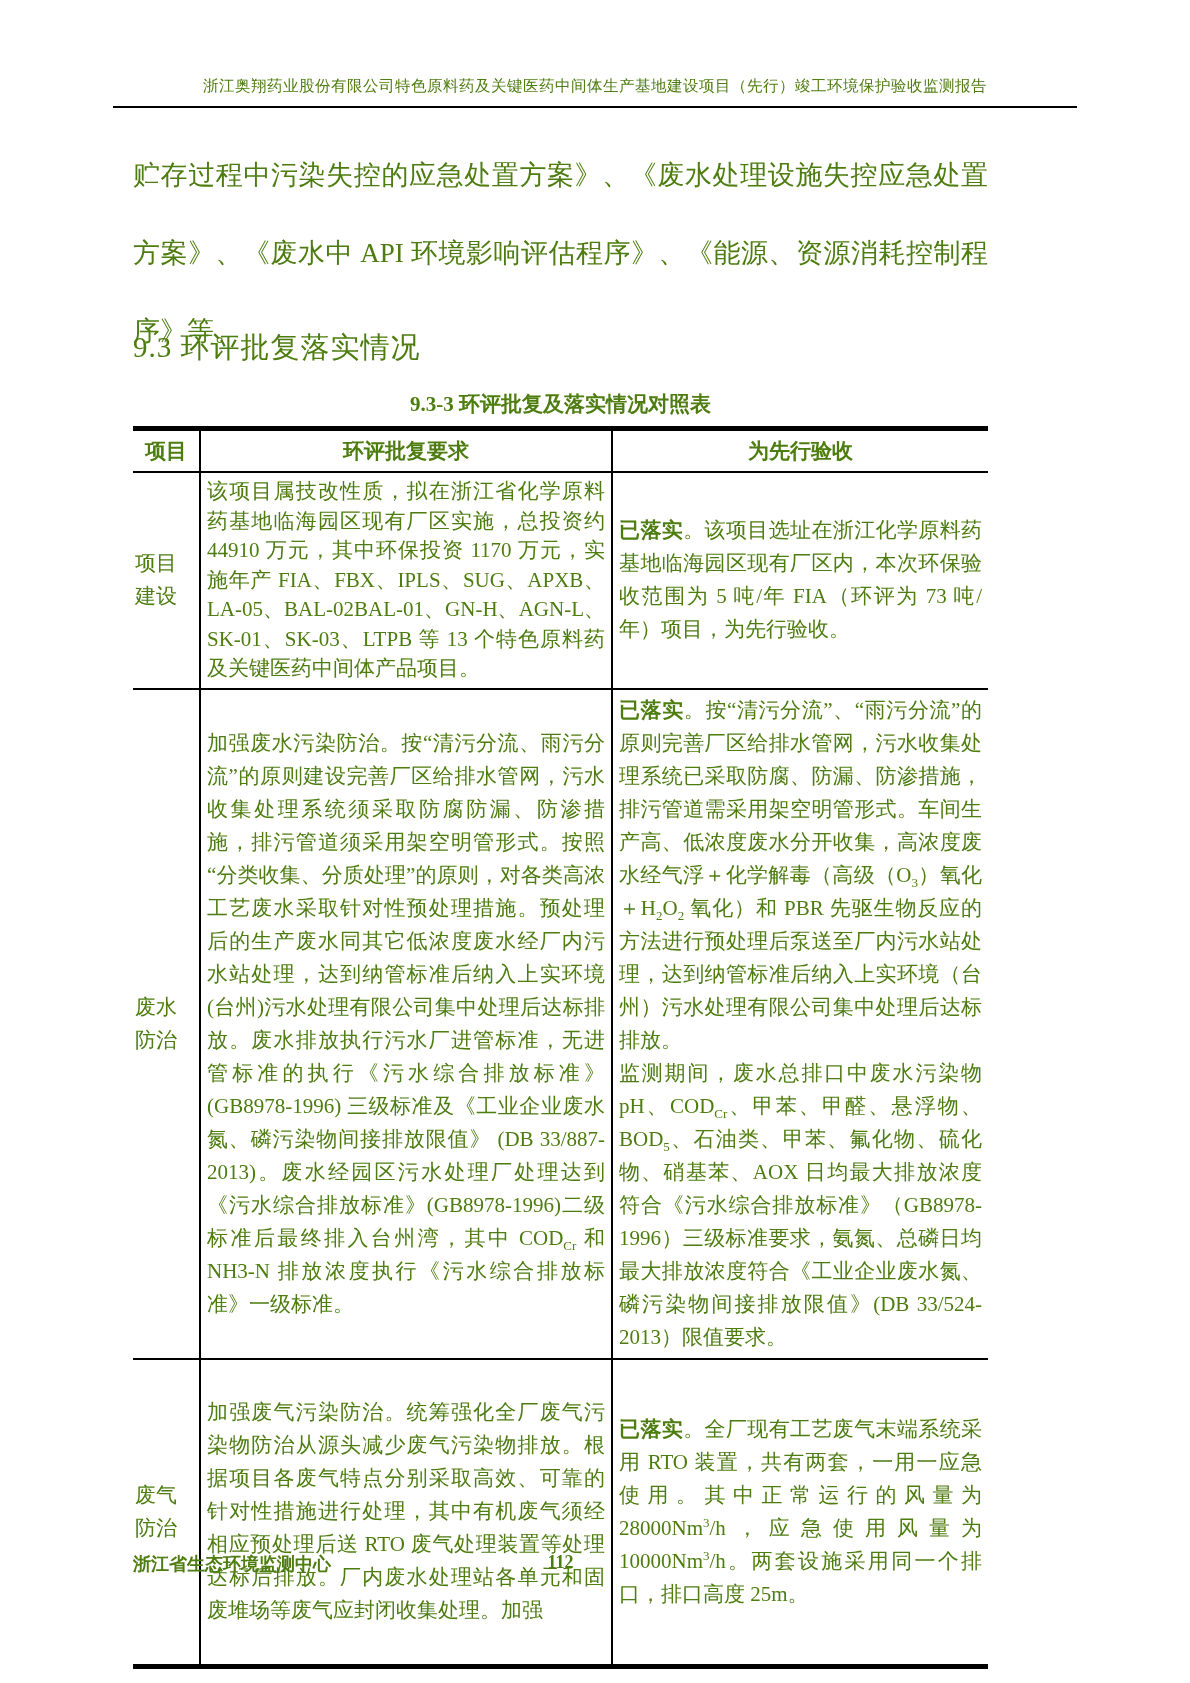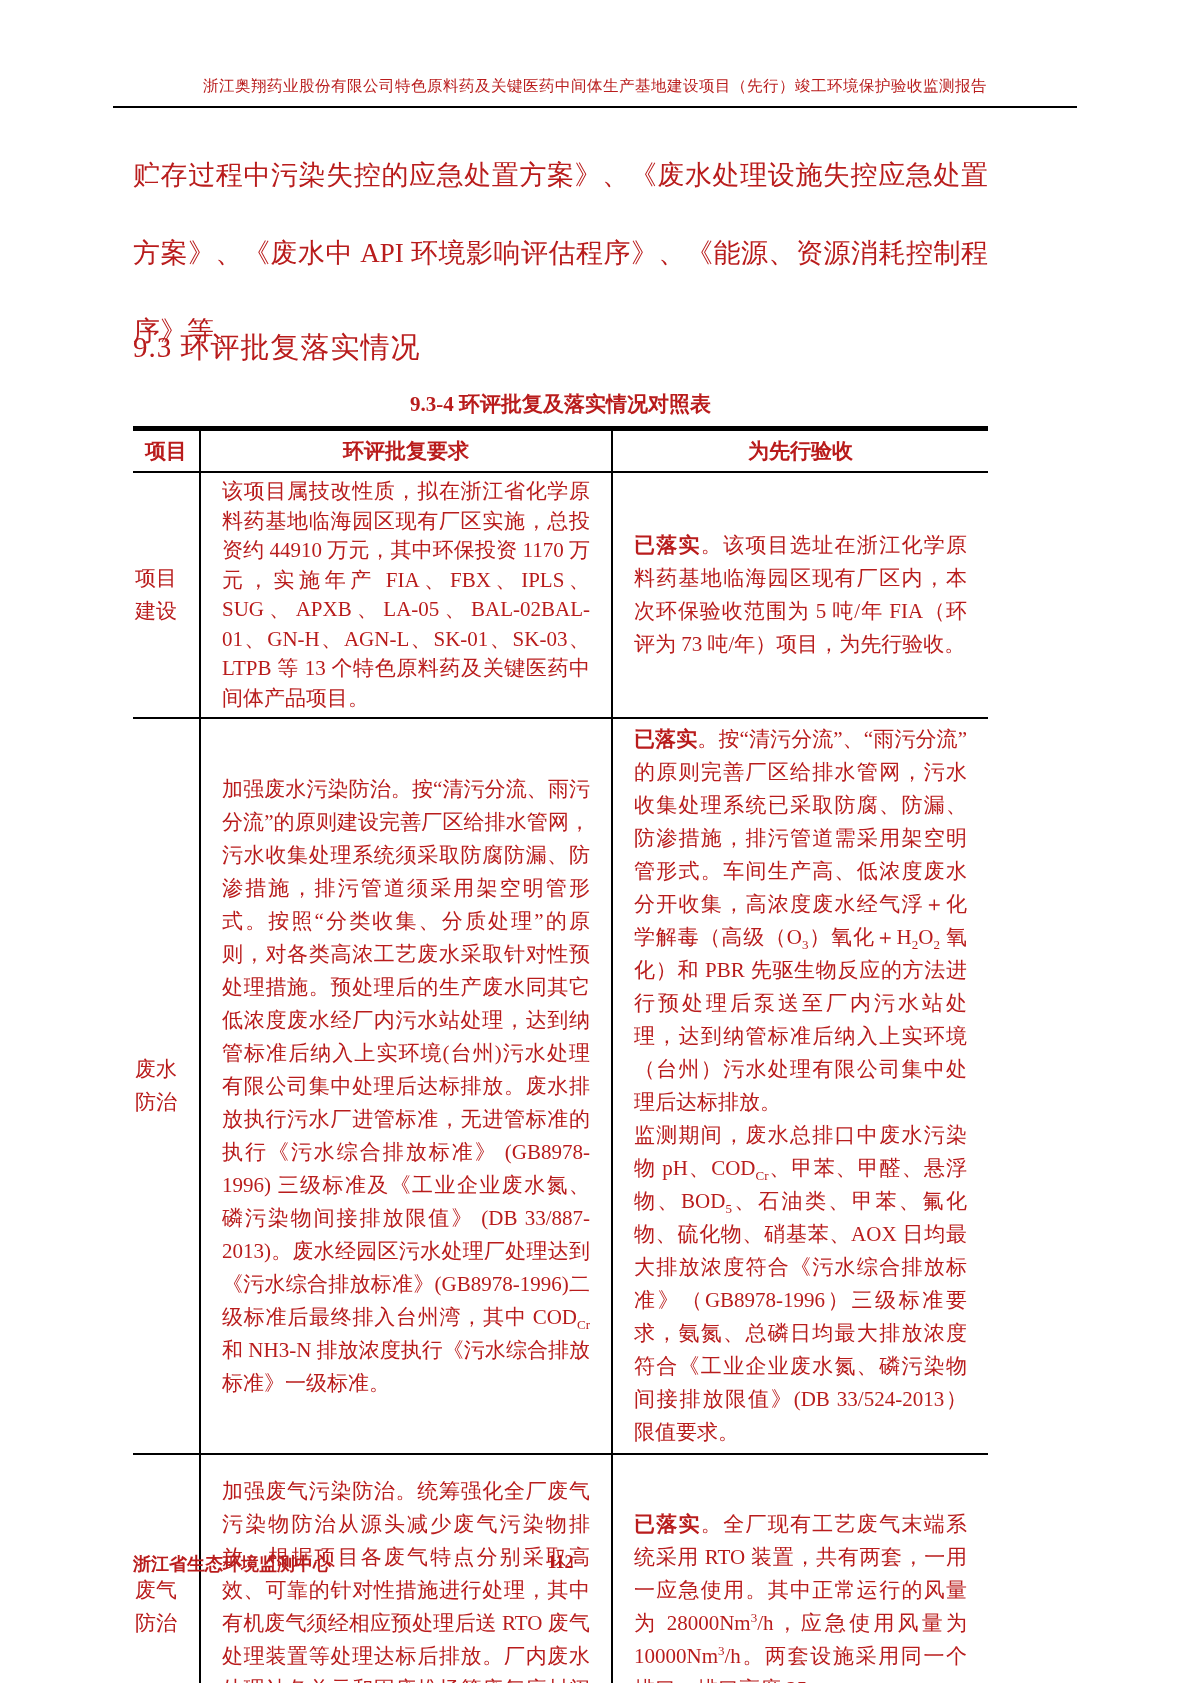--- a/index.html
+++ b/index.html
@@ -1,19 +1,19 @@
 <!DOCTYPE html>
 <html lang="zh"><head>
 <meta charset="utf-8">
 <style>
   * { box-sizing: content-box; }
   html,body { margin:0; padding:0; background:#888; }
   .page {
     position:relative; width:1190px; height:1683px; margin:0 auto;
-    background:#ffffff; overflow:hidden; color:#b91c1c;
+    background:#ffffff; overflow:hidden; color:#4d7c0f;
     font-family:"Liberation Serif","DejaVu Serif",serif;
   }
   .doc-header {
     position:absolute; top:76px; left:113px; width:964px;
     text-align:center; font-size:15.5px; letter-spacing:0.5px;
     padding-bottom:9px; border-bottom:2px solid #000;
   }
   .intro {
     position:absolute; top:136px; left:133px; width:855px;
     font-size:27px; line-height:78px; text-align:justify;
@@ -35,21 +35,21 @@
   .cmp-table th, .cmp-table td {
     border-left:2px solid #000; border-right:2px solid #000;
     vertical-align:middle;
   }
   .cmp-table th:first-child, .cmp-table td:first-child { border-left:none; }
   .cmp-table th:last-child,  .cmp-table td:last-child  { border-right:none; }
   .cmp-table thead th {
     height:38px; font-weight:bold; 
     border-bottom:2px solid #000; font-size:21px;
   }
-  .cmp-table tbody td { border-top:2px solid #000; padding:4px 21px; }
+  .cmp-table tbody td { border-top:2px solid #000; padding:4px 6px; }
   .cmp-table tbody tr:first-child td { border-top:none; }
   .col-category { text-align:left; line-height:33px; padding:16px 2px !important;margin-top:24px; }
   .col-requirement, .col-implementation { text-align:justify; line-height:33px; }
   .cmp-table tbody tr:nth-child(1) td { height:170px; }
   .cmp-table tbody tr:nth-child(1) .col-requirement { line-height:29.5px; }
   .cmp-table tbody tr:nth-child(2) td { height:597px; }
   .cmp-table tbody tr:nth-child(3) td { height:272px; }
   .cmp-table p { margin:0; }
   .b { font-weight:bold; }
   .sub { vertical-align:sub;   font-size:13px; line-height:0; }
@@ -67,21 +67,21 @@
 <body>
 
 <div class="page">
 
   <div class="doc-header">浙江奥翔药业股份有限公司特色原料药及关键医药中间体生产基地建设项目（先行）竣工环境保护验收监测报告</div>
 
   <div class="intro">贮存过程中污染失控的应急处置方案》、《废水处理设施失控应急处置方案》、《废水中 API 环境影响评估程序》、《能源、资源消耗控制程序》等。</div>
 
   <div class="section-heading">9.3 环评批复落实情况</div>
 
-  <div class="table-caption">9.3-4 环评批复及落实情况对照表</div>
+  <div class="table-caption">9.3-3 环评批复及落实情况对照表</div>
 
   <table class="cmp-table">
     <colgroup>
       <col style="width:67px">
       <col style="width:412px">
       <col style="width:376px">
     </colgroup>
     <thead>
       <tr>
         <th>项目</th>

